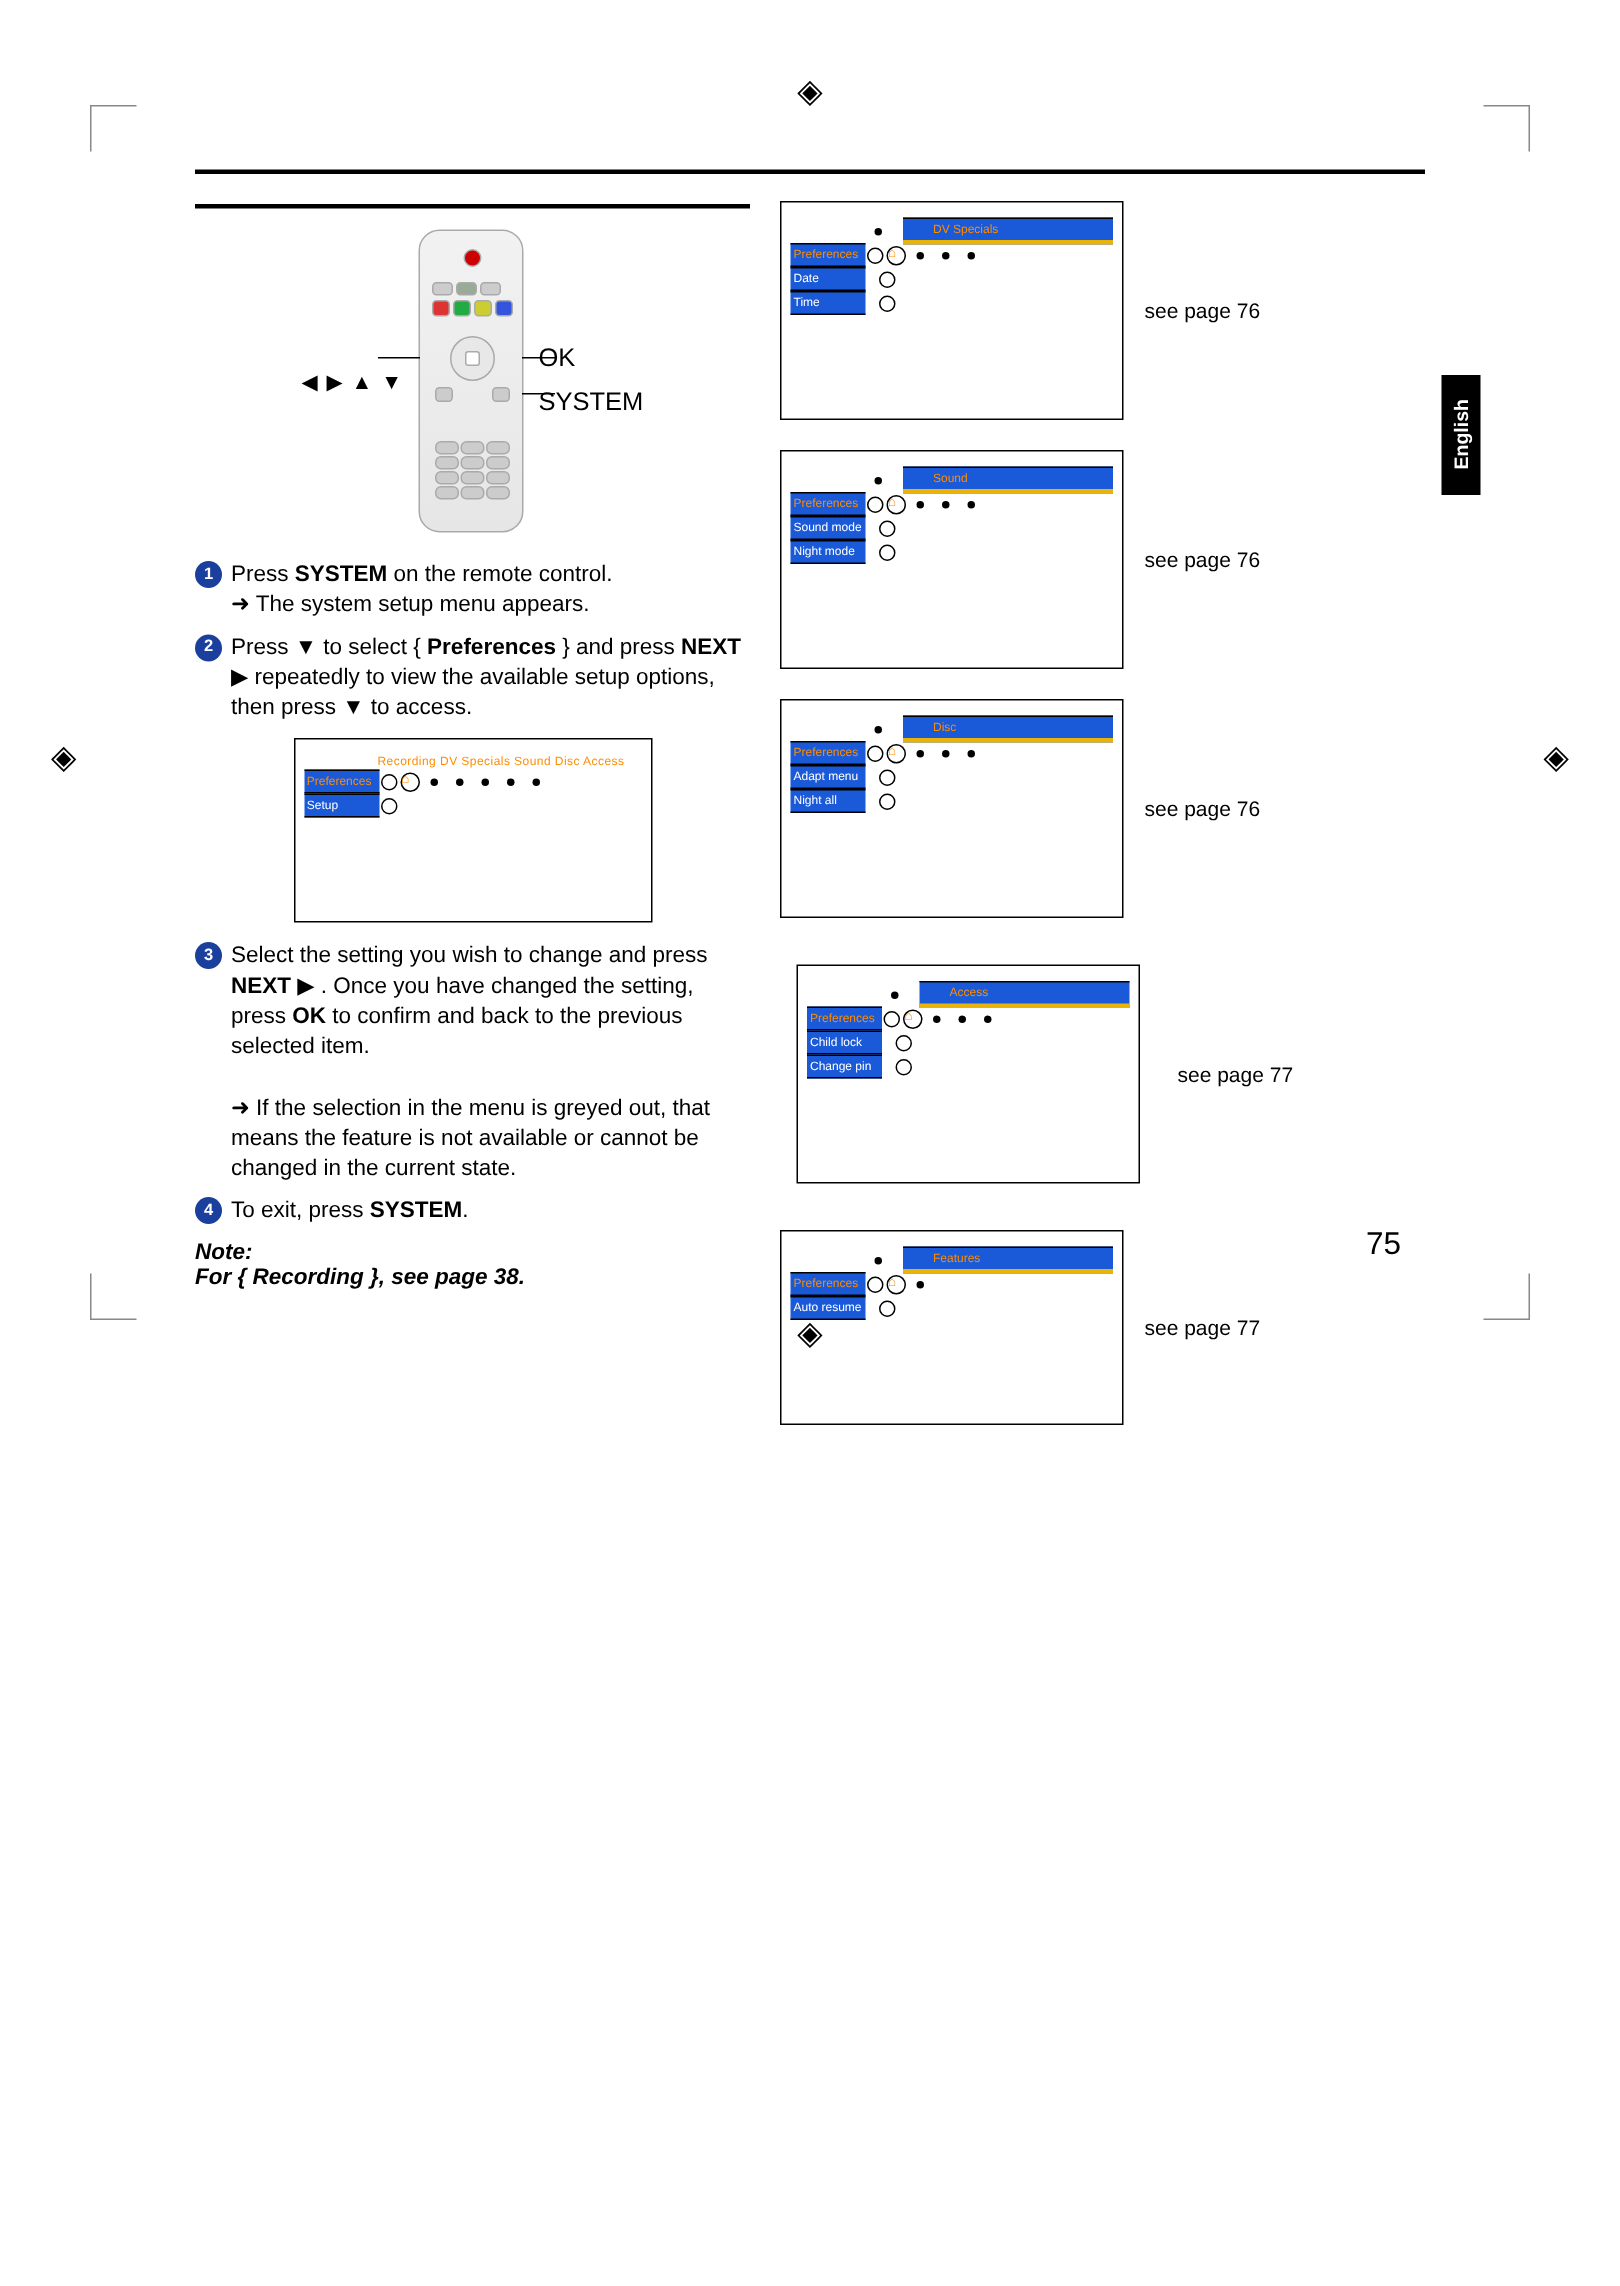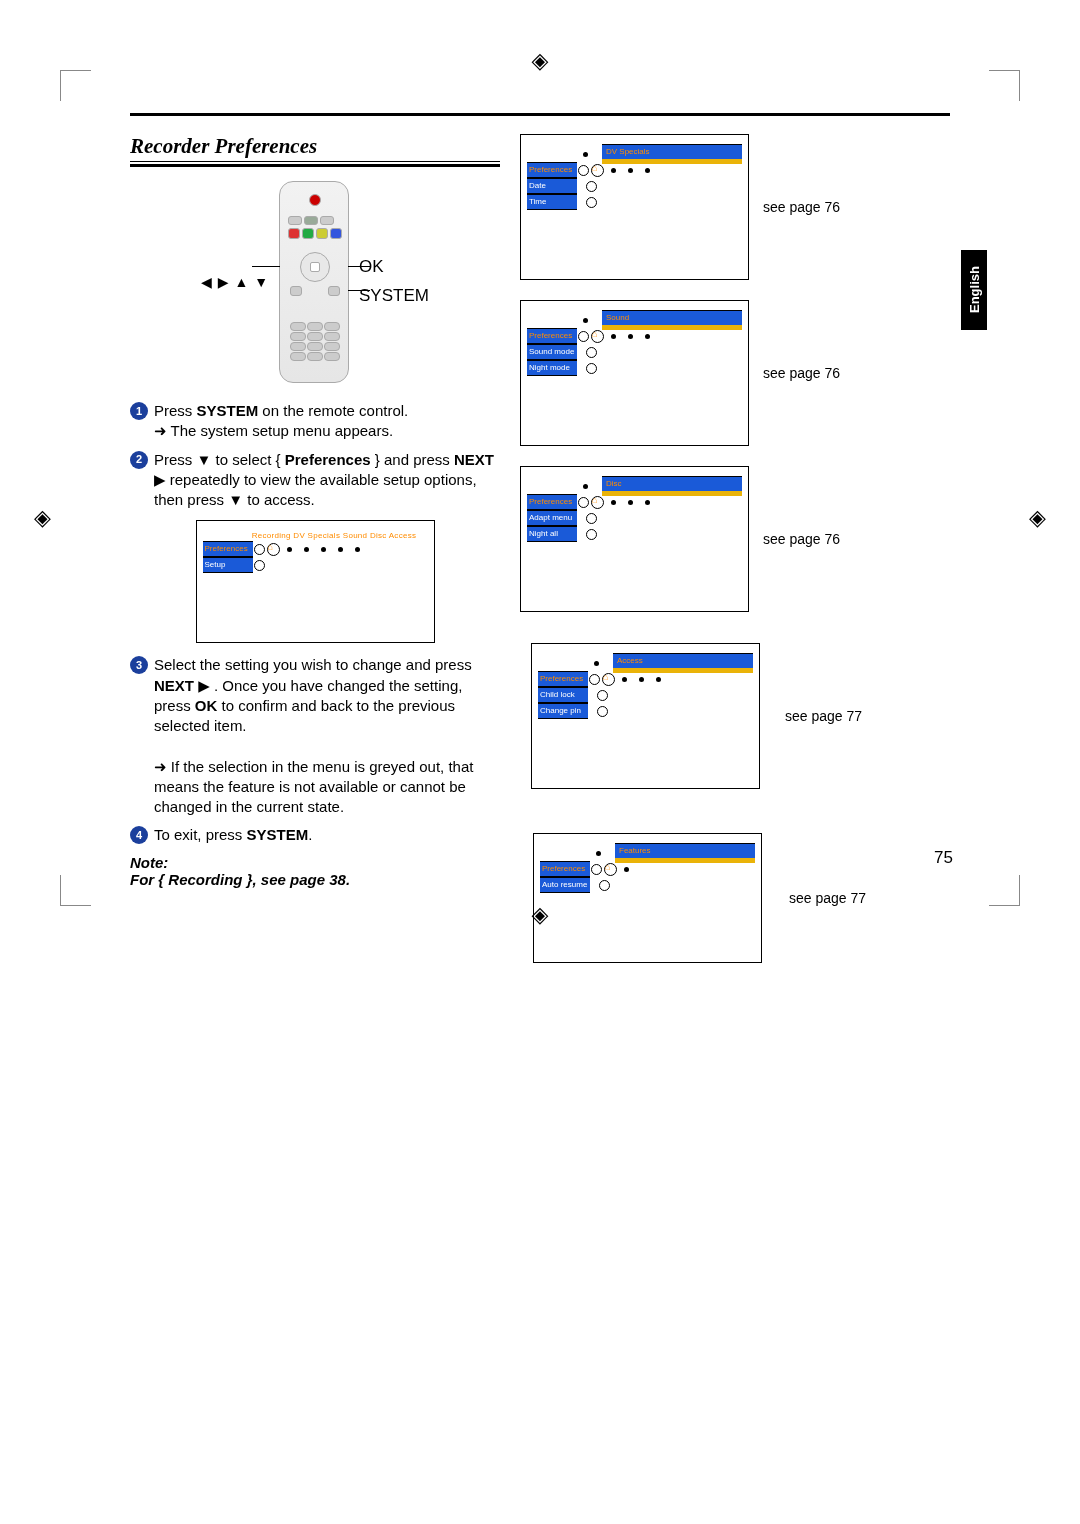--- a/index.html
+++ b/index.html
@@ -150,25 +150,25 @@
     padding: 0 2px;
     border-top: 1px solid #000;
     border-bottom: 1px solid #000;
   }
   .menu-cell-left.white { color: #fff; }
   .menu-cell-right {
     flex: 1;
     background: #1a5ad8;
     height: 14px;
     border-top: 1px solid #000;
-    border-bottom: 5px solid #eab308;
+    border-bottom: 3px solid #eab308;
     margin-left: 14px;
     color: #ff8c00;
     font-size: 8px;
-    padding: 0 4px;
+    padding: 0 20px;
     line-height: 14px;
   }
   .dot-track {
     display: flex;
     align-items: center;
     margin-left: 6px;
     gap: 12px;
   }
   .dot {
     width: 5px; height: 5px; border-radius: 50%; background: #000;
@@ -210,22 +210,22 @@
     left: 130px;
     right: 130px;
     display: flex;
     justify-content: space-between;
     font-size: 11px;
     color: #000;
   }
   .page-num {
     position: absolute;
     bottom: 168px;
-    right: 127px;
-    font-size: 17px;
+    right: 146px;
+    font-size: 21px;
   }
   .lang-tab {
     position: absolute;
     top: 250px;
     right: 93px;
     width: 26px;
     height: 80px;
     background: #000;
     color: #fff;
     font-size: 13px;
@@ -252,21 +252,20 @@
   <div class="reg-mark reg-bottom">◈</div>
 
   <div class="lang-tab">English</div>
 
   <div class="content">
     <div class="thickbar"></div>
 
     <div class="cols">
 
       <div class="left-col">
-        <div class="section-heading">Recorder Preferences</div>
         <div class="thickbar-sm"></div>
 
         <div class="remote-wrap">
           <span class="arrows-label">◀ ▶ ▲ ▼</span>
           <div class="remote">
             <div class="btn" style="top:12px;left:29px;width:10px;height:10px;border-radius:50%;background:#c00;"></div>
             <div class="btn" style="top:34px;left:8px;width:12px;height:7px;"></div>
             <div class="btn" style="top:34px;left:24px;width:12px;height:7px;background:#9a9;"></div>
             <div class="btn" style="top:34px;left:40px;width:12px;height:7px;"></div>
             <div class="btn" style="top:46px;left:8px;width:10px;height:9px;background:#d33;"></div>
@@ -471,21 +470,21 @@
               </div>
               <div class="menu-row">
                 <div class="menu-cell-left white">Change pin</div>
                 <span style="width:8px"></span>
                 <span class="circ"></span>
               </div>
             </div>
             <div class="see-page">see page 77</div>
           </div>
           <div class="right-menu-block">
-            <div class="submenu-box" style="width: 215px; margin: 13px; padding-bottom: 70px;">
+            <div class="submenu-box" style="width: 215px; margin: 0px; padding-bottom: 70px;">
               <div class="menu-row">
                 <div style="width:46px"></div>
                 <span class="dot" style="margin-left:10px"></span>
                 <div class="menu-cell-right">Features</div>
               </div>
               <div class="menu-row">
                 <div class="menu-cell-left">Preferences</div>
                 <span class="circ"></span>
                 <span class="circ home"></span>
                 <span class="dot-track">

